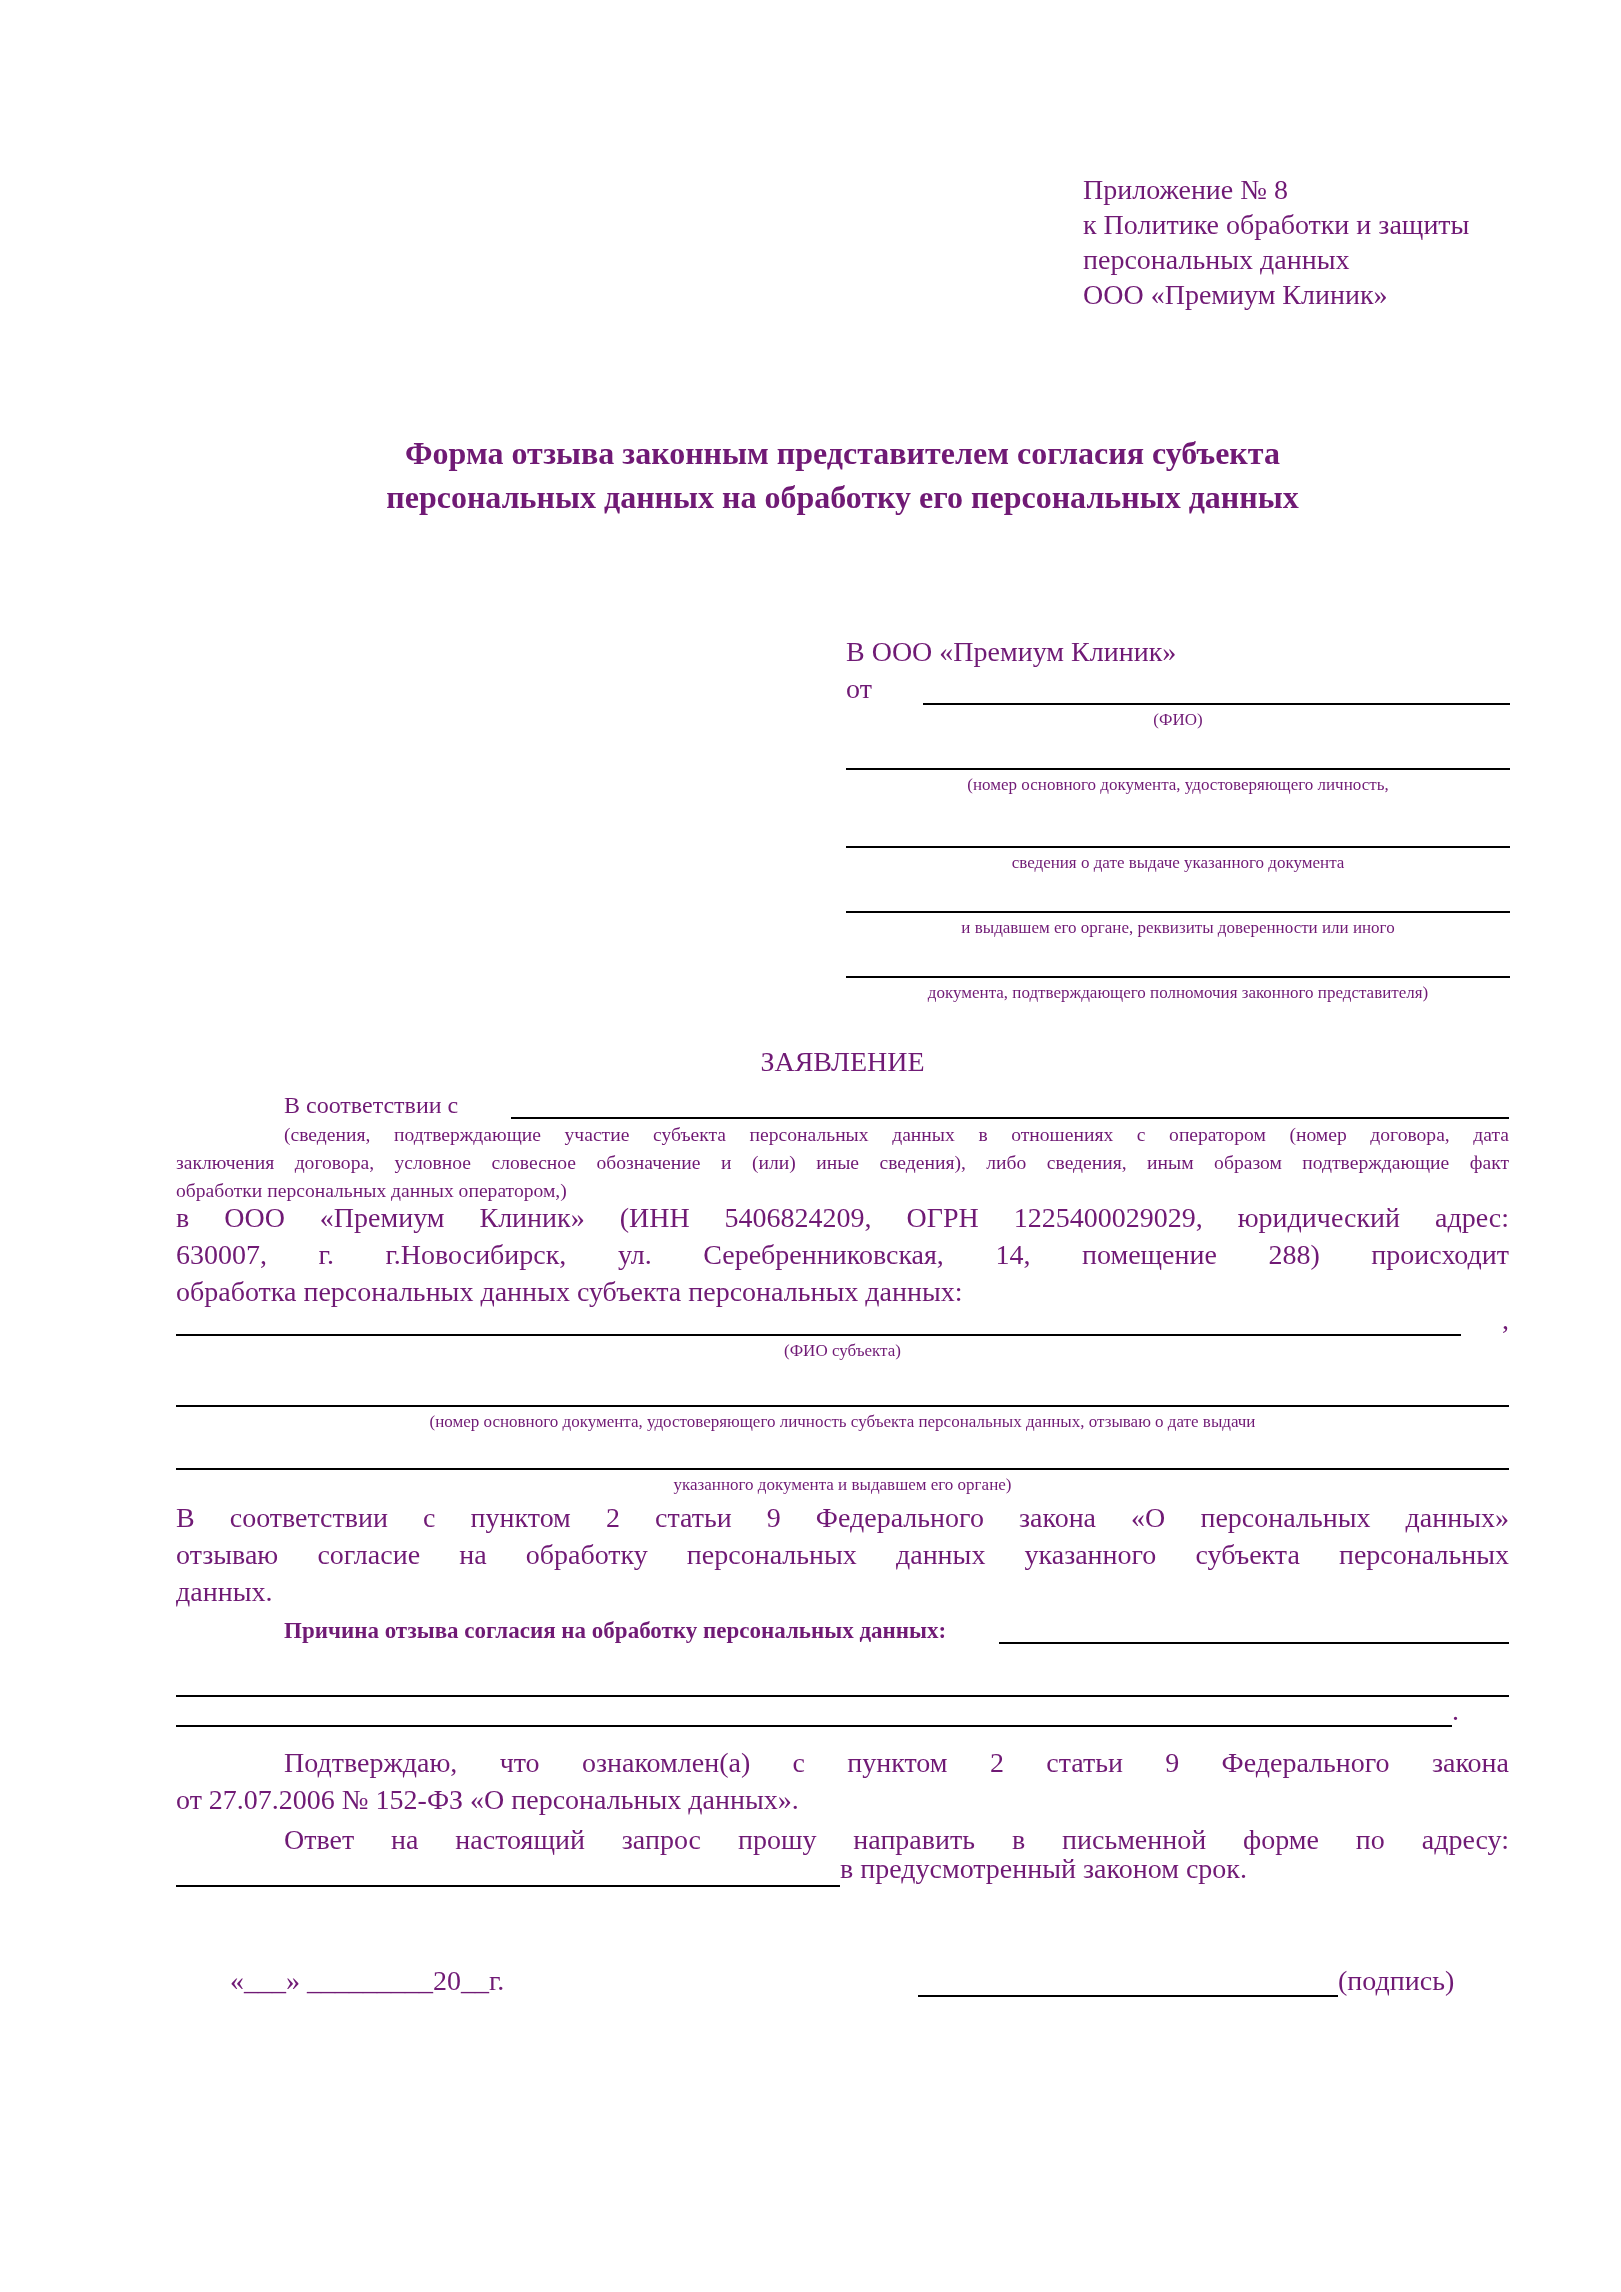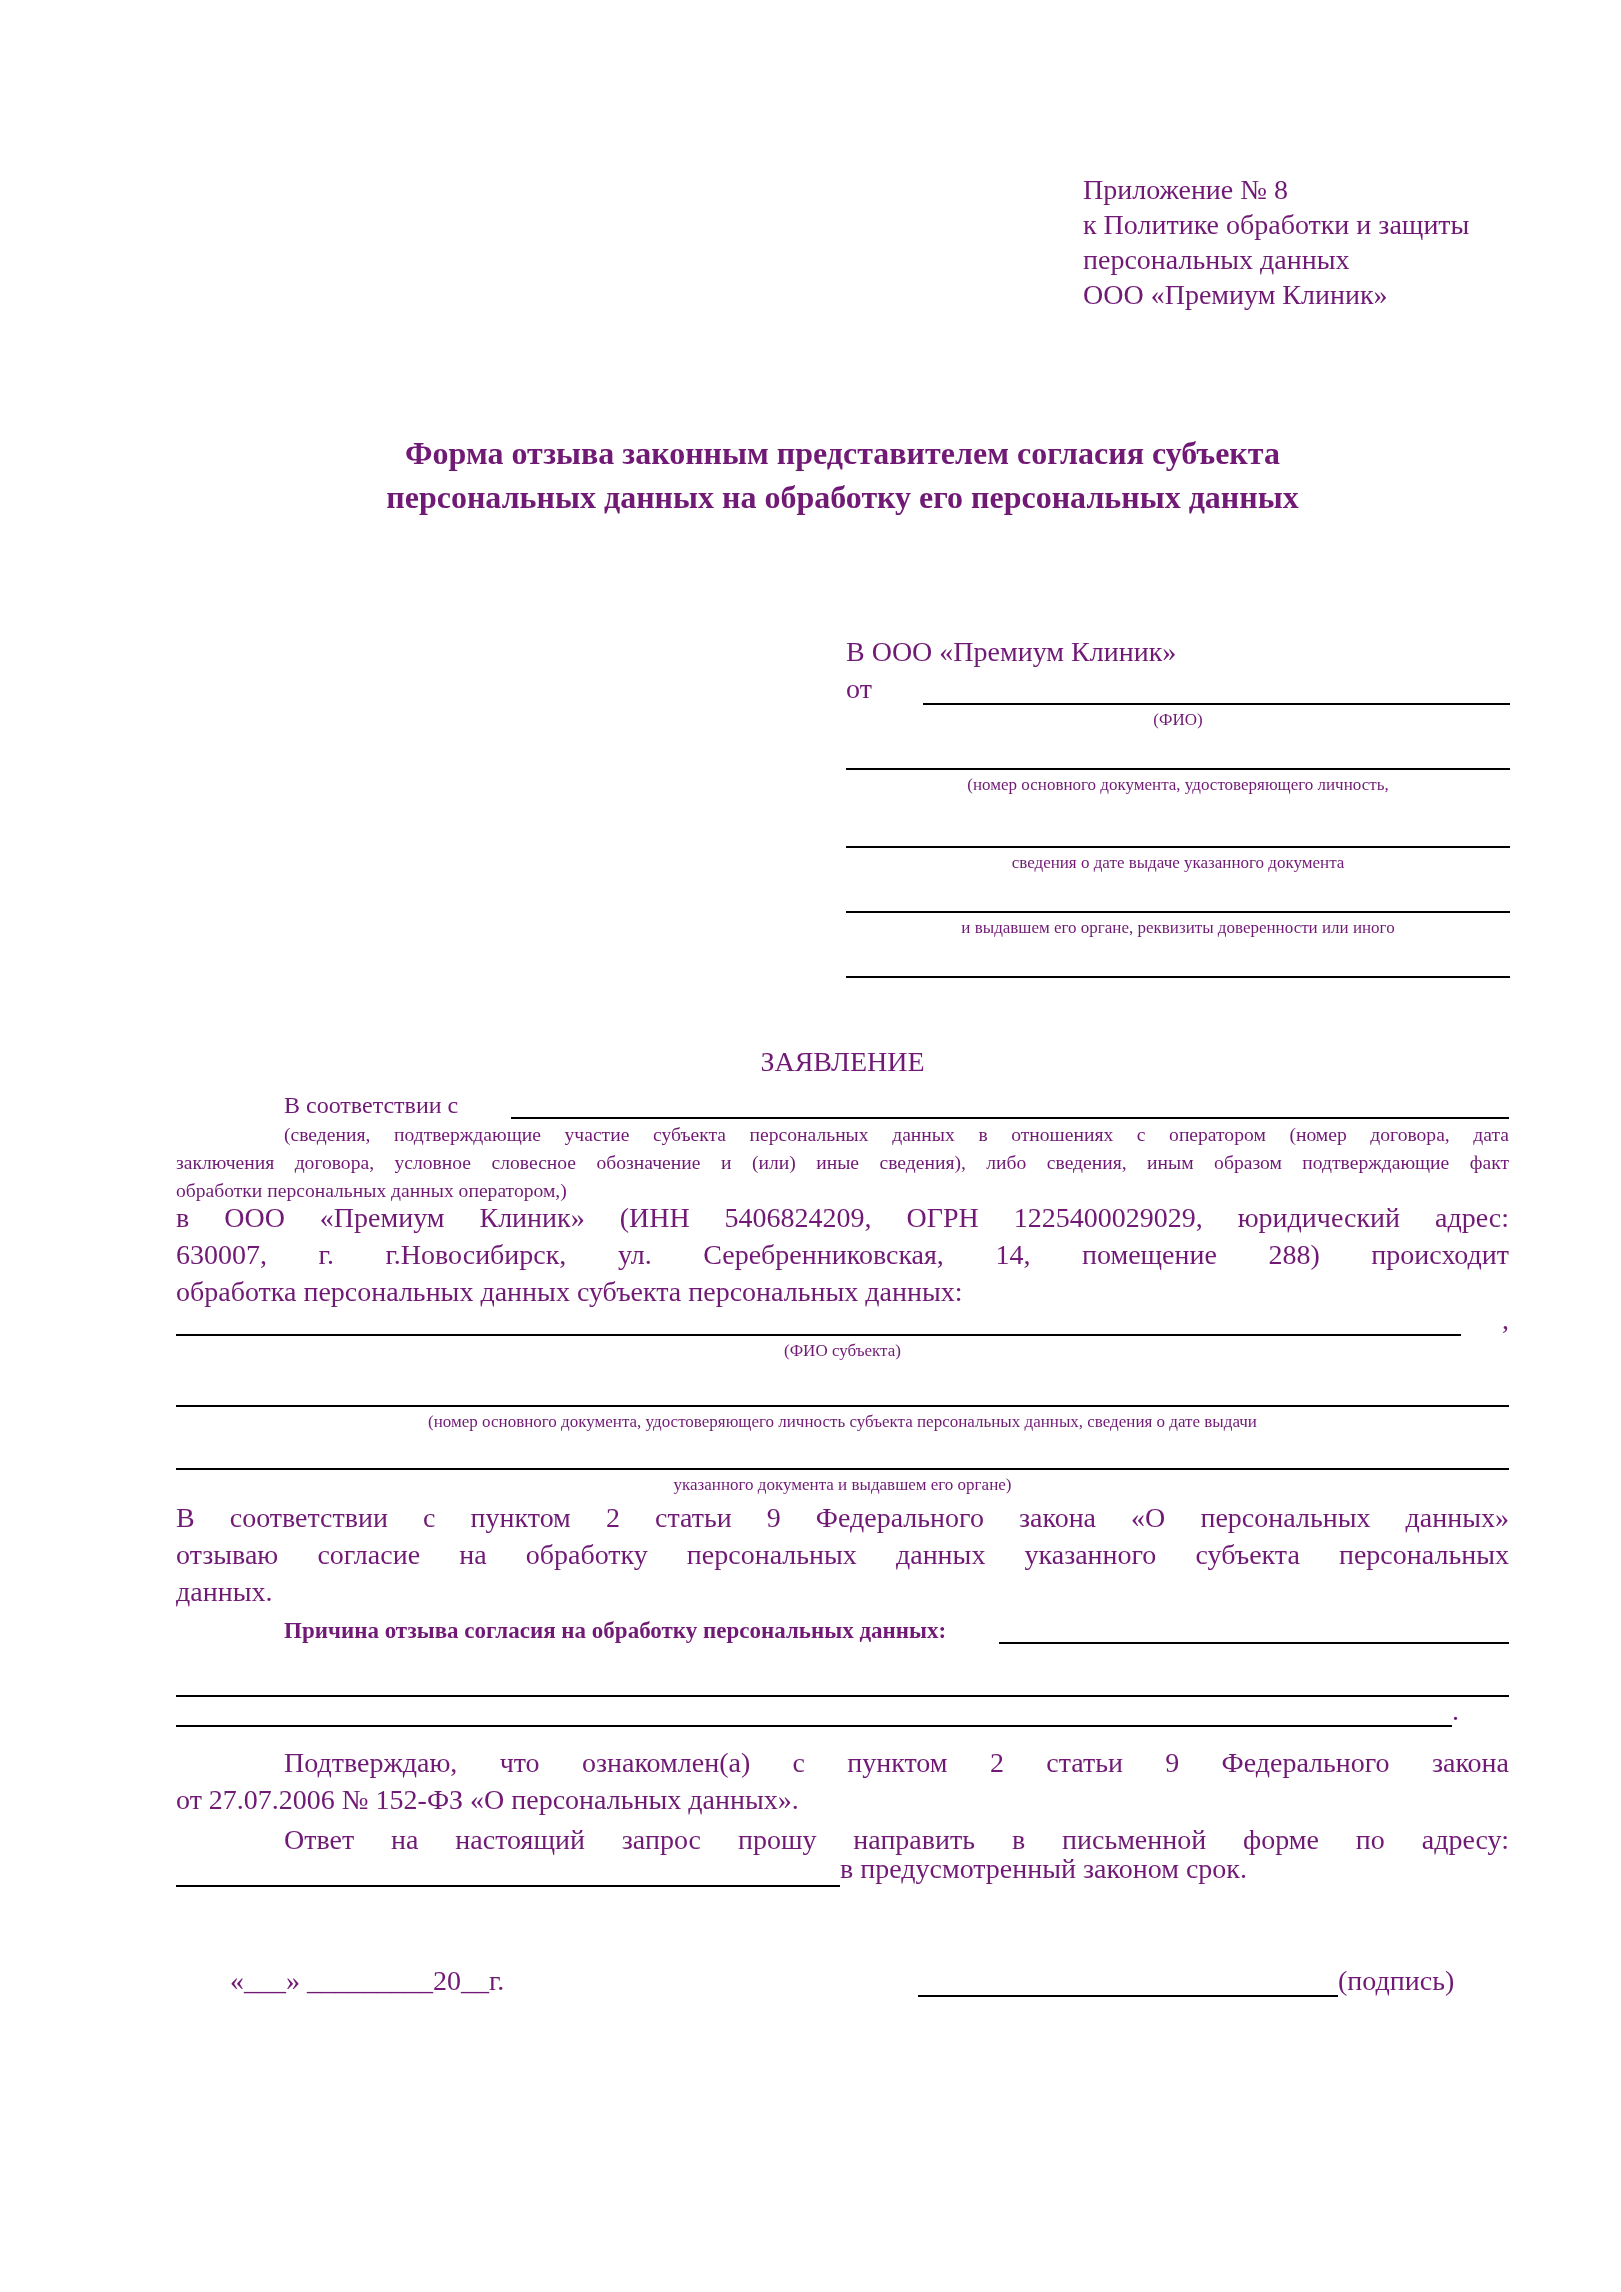--- a/index.html
+++ b/index.html
@@ -85,20 +85,21 @@
       <span class="fill"></span>
     </div>
     <div class="cap rcap">(ФИО)</div>
     <div class="fill r-line-1"></div>
     <div class="cap rcap">(номер основного документа, удостоверяющего личность,</div>
     <div class="fill r-line-2"></div>
     <div class="cap rcap">сведения о дате выдаче указанного документа</div>
     <div class="fill r-line-3"></div>
     <div class="cap rcap">и выдавшем его органе, реквизиты доверенности или иного</div>
     <div class="fill r-line-4"></div>
+    <div class="cap rcap">документа, подтверждающего полномочия законного представителя)</div>
   </div>
 
   <div class="abs st-heading">ЗАЯВЛЕНИЕ</div>
 
   <div class="abs row intro-row">
     <span class="lbl">В соответствии с</span>
     <span class="fill"></span>
   </div>
   <div class="abs intro-cap">
     <div class="i1 jl">(сведения,  подтверждающие  участие  субъекта  персональных  данных  в  отношениях  с  оператором  (номер  договора,  дата</div>
@@ -112,21 +113,21 @@
     <div>обработка персональных данных субъекта персональных данных:</div>
   </div>
 
   <div class="abs subject">
     <div class="row subj-fio-row">
       <span class="fill"></span>
       <span>,</span>
     </div>
     <div class="cap rcap">(ФИО субъекта)</div>
     <div class="fill s-line-1"></div>
-    <div class="cap rcap">(номер основного документа, удостоверяющего личность субъекта персональных данных, сведения о дате выдачи</div>
+    <div class="cap rcap">(номер основного документа, удостоверяющего личность субъекта персональных данных, отзываю о дате выдачи</div>
     <div class="fill s-line-2"></div>
     <div class="cap rcap">указанного документа и выдавшем его органе)</div>
   </div>
 
   <div class="abs law-para">
     <div class="jl">В  соответствии  с  пунктом  2  статьи  9  Федерального  закона  «О  персональных  данных»</div>
     <div class="jl">отзываю  согласие  на  обработку  персональных  данных  указанного  субъекта  персональных</div>
     <div>данных.</div>
   </div>
 

